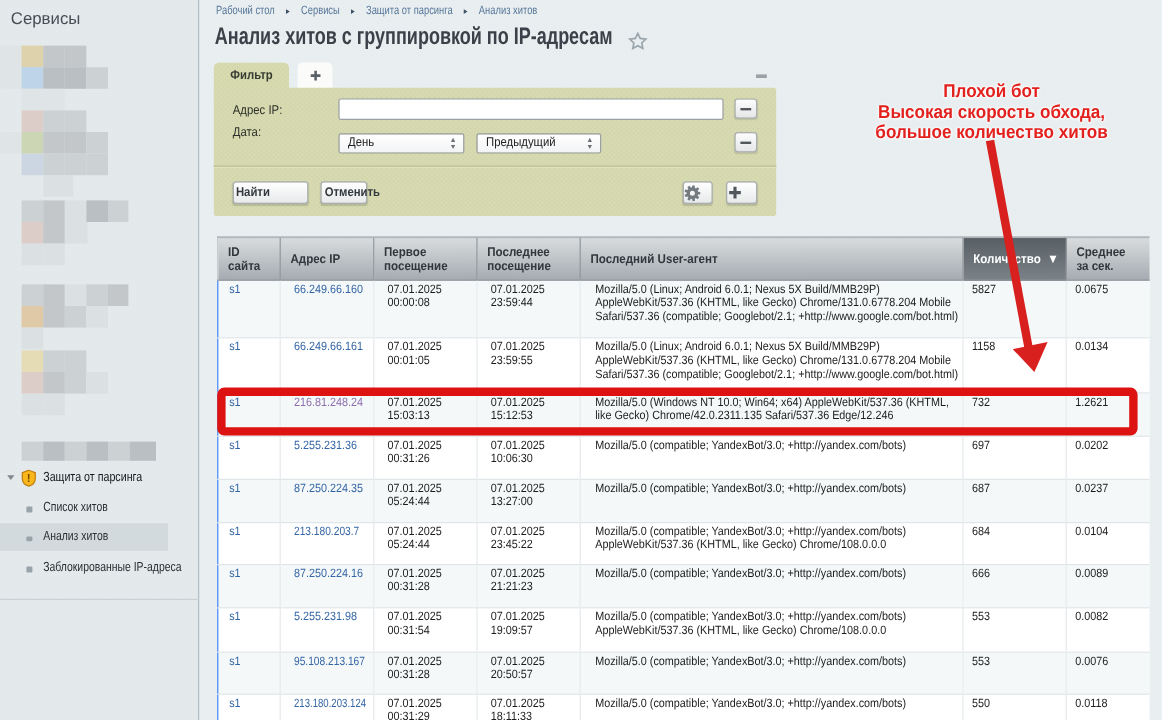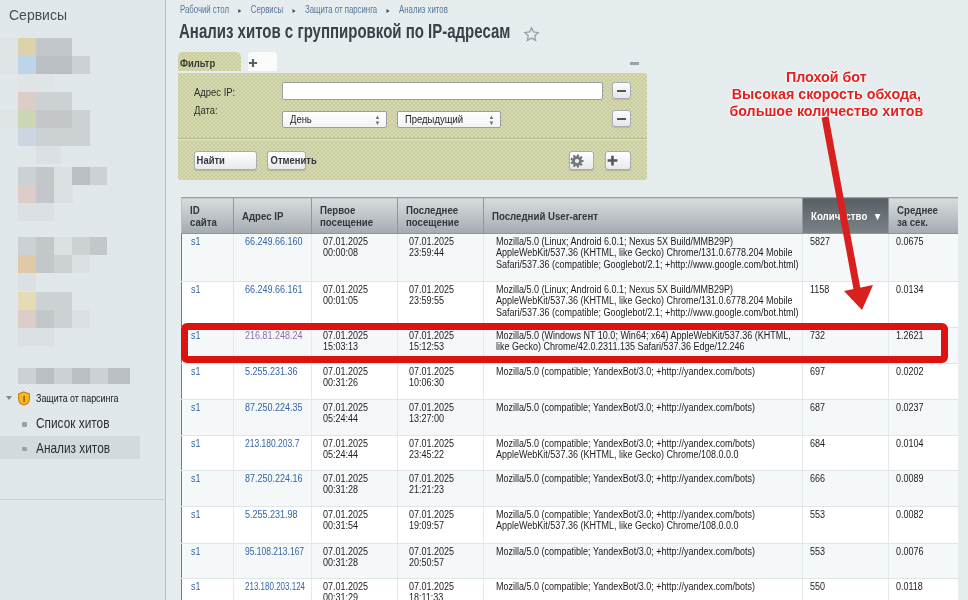--- a/index.html
+++ b/index.html
@@ -10,35 +10,35 @@
 
 #sidebar{position:absolute;left:0;top:0;width:166px;height:600px;background:#e4e9eb;background-image:radial-gradient(#dee5e8 25%,transparent 27%),radial-gradient(#dee5e8 25%,transparent 27%);background-size:4px 4px;background-position:0 0,2px 2px;border-right:1px solid #aebfc9}
 .sb-title{position:absolute;left:9px;top:7px;font-size:14px;color:#454e54}
 .sq{position:absolute;width:16px;height:16px}
 .sq{width:18px;height:18px}.g1{background:#c3c7ca}.g2{background:#ccd1d4}.g3{background:#b9bfc2}.g4{background:#dbe0e2}.pal{background:#dfe5e7}.blu2{background:#ccd6e2}
 .tan{background:#ddd2ab}.blu{background:#bed4e8}.pnk{background:#ddcdc9}.org{background:#dfc9a6}.grn{background:#cdd6b4}.ylw{background:#e5dcb5}
 .sec{position:absolute;left:0;top:388px;width:166px;height:20px;font-size:11px;color:#15191d;line-height:20px;white-space:nowrap}
 .tri{position:absolute;left:6px;top:8px;width:0;height:0;border-left:3.5px solid transparent;border-right:3.5px solid transparent;border-top:4.5px solid #7e8990}
 .sec svg{position:absolute;left:17px;top:3px}
 .sec .t{position:absolute;left:36px;top:0;transform:scaleX(0.81);transform-origin:0 0}
-.mi{position:absolute;left:0;width:140px;height:22px;font-size:15px;color:#2b2f33;line-height:22px;white-space:nowrap}
+.mi{position:absolute;left:0;width:140px;height:22px;font-size:11px;color:#2b2f33;line-height:22px;white-space:nowrap}
 .mi .b{position:absolute;left:22px;top:10px;width:4.5px;height:4.5px;background:#98a3aa;border-radius:1px}
 .mi .t{position:absolute;left:36px;top:0;transform:scaleX(0.79);transform-origin:0 0}
 .sel{background:#d2dade}
 .sbsep{position:absolute;left:0;top:499px;width:166px;border-top:1px solid #c9d1d5}
 
 #crumbs{position:absolute;left:180px;top:4px;font-size:10px;color:#57779a;white-space:pre;transform:scaleX(0.78);transform-origin:0 0}
 #crumbs .a{color:#3d5068;font-size:8px;padding:0 12px}
 h1{position:absolute;left:179px;top:20px;font-size:20px;font-weight:bold;color:#3a4148;white-space:nowrap;transform:scaleX(0.75);transform-origin:0 0}
 #star{position:absolute;left:523px;top:26px}
 
 #filter{position:absolute;left:178px;top:52px;width:469px;height:128px;font-size:10.5px}
 .cf{display:inline-block;transform:scaleX(0.9);transform-origin:0 0;white-space:pre}
 .cfc{display:inline-block;transform:scaleX(0.9);white-space:pre}
-.ftab{position:absolute;top:0;height:19px;background:#d7daae;border-radius:4px 4px 0 0;font-weight:bold;color:#383d33;line-height:22px}
+.ftab{position:absolute;top:0;height:33px;background:#d7daae;border-radius:4px 4px 0 0;font-weight:bold;color:#383d33;text-align:center;line-height:22px}
 .ftab1{left:0;width:63px;background-image:radial-gradient(#c9cc9e 25%,transparent 27%),radial-gradient(#c9cc9e 25%,transparent 27%);background-size:4px 4px;background-position:0 0,2px 2px;border-radius:5px 5px 0 0}
 .ftab2{left:70px;width:29px;background:#fbfbfa;color:#4e5458;font-size:14px;font-weight:bold}
 #fbody{position:absolute;left:0;top:21px;width:469px;height:107px;background:#d7dab0;border-radius:0 3px 3px 3px;
 background-image:radial-gradient(#c9cc9e 25%,transparent 27%),radial-gradient(#c9cc9e 25%,transparent 27%);background-size:4px 4px;background-position:0 0,2px 2px}
 .fcollapse{position:absolute;left:452px;top:10px;width:9px;height:3px;background:#9aa2a8}
 .flabel{position:absolute;left:16px;color:#2c2f28}
 .finput{position:absolute;background:#fff;border:1px solid #999fa3;border-radius:2px}
 .fminus{position:absolute;left:434px;width:19px;height:17px;background:linear-gradient(#fdfdfd,#e4e6e7);border:1px solid #a8aeb2;border-radius:3px;box-shadow:0 1px 1px rgba(0,0,0,.12)}
 .fminus:before{content:"";position:absolute;left:4px;top:7px;width:9px;height:2px;background:#53585c}
 .fsep{position:absolute;left:0;top:65px;width:469px;border-top:1px solid #b6b98f;border-bottom:1px solid #e0e2bc}
@@ -139,20 +139,24 @@
       <span class="t">Защита от парсинга</span>
       </div>
     <div class="mi" style="top:412px">
         <span class="b"></span>
         <span class="t">Список хитов</span>
       </div>
     <div class="mi sel" style="top:436px;height:23px;line-height:23px">
         <span class="b" style="top:10.5px"></span>
         <span class="t">Анализ хитов</span>
       </div>
+    <div class="mi" style="top:462px">
+        <span class="b"></span>
+        <span class="t">Заблокированные IP-адреса</span>
+      </div>
     <div class="sbsep"></div>
   </div>
 
   <div id="crumbs">Рабочий стол<span class="a">▸</span>Сервисы<span class="a">▸</span>Защита от парсинга<span class="a">▸</span>Анализ хитов</div>
   <h1>Анализ хитов с группировкой по IP-адресам</h1>
   <svg id="star" width="17" height="16" viewBox="0 0 16 15">
       <path d="M8 1.7 L9.9 5.6 L14.3 6.2 L11.1 9.2 L11.9 13.5 L8 11.4 L4.1 13.5 L4.9 9.2 L1.7 6.2 L6.1 5.6 Z" fill="none" stroke="#9aa4ab" stroke-width="1.3"></path>
     </svg>
 
   <div id="filter">

